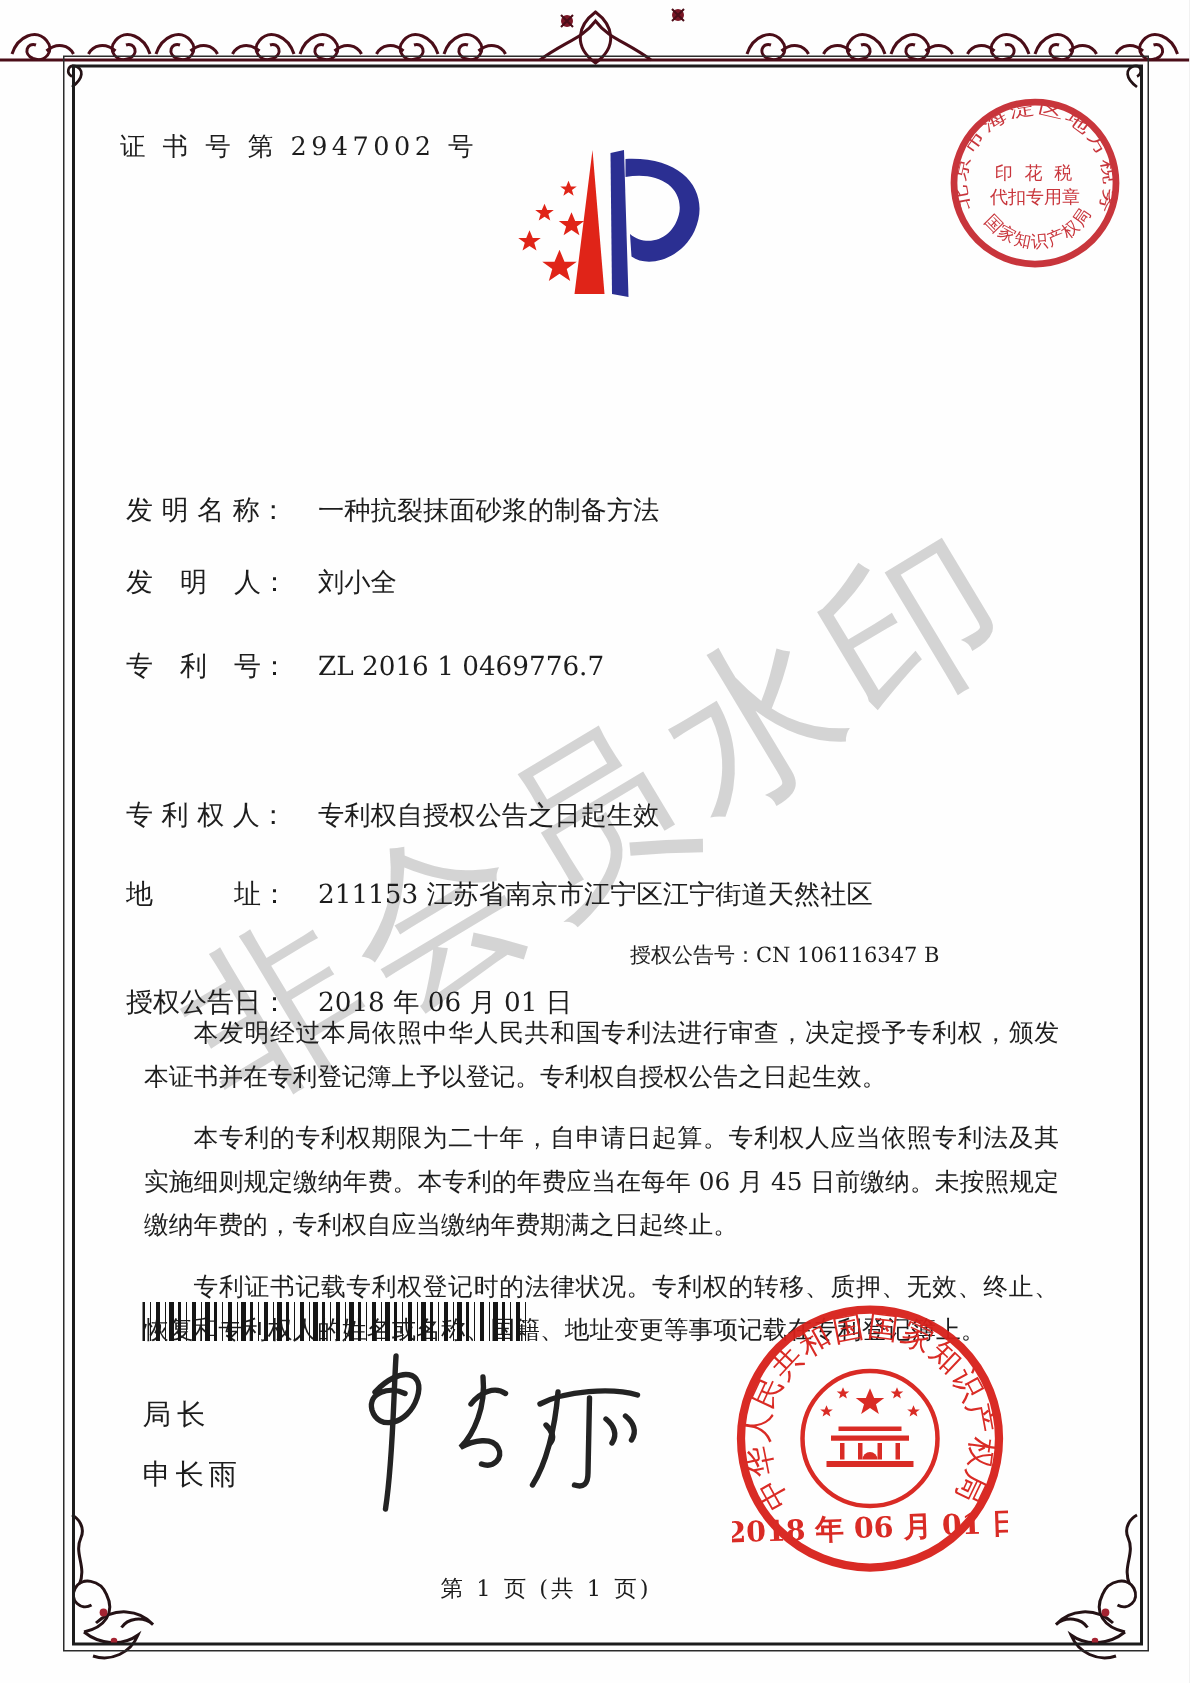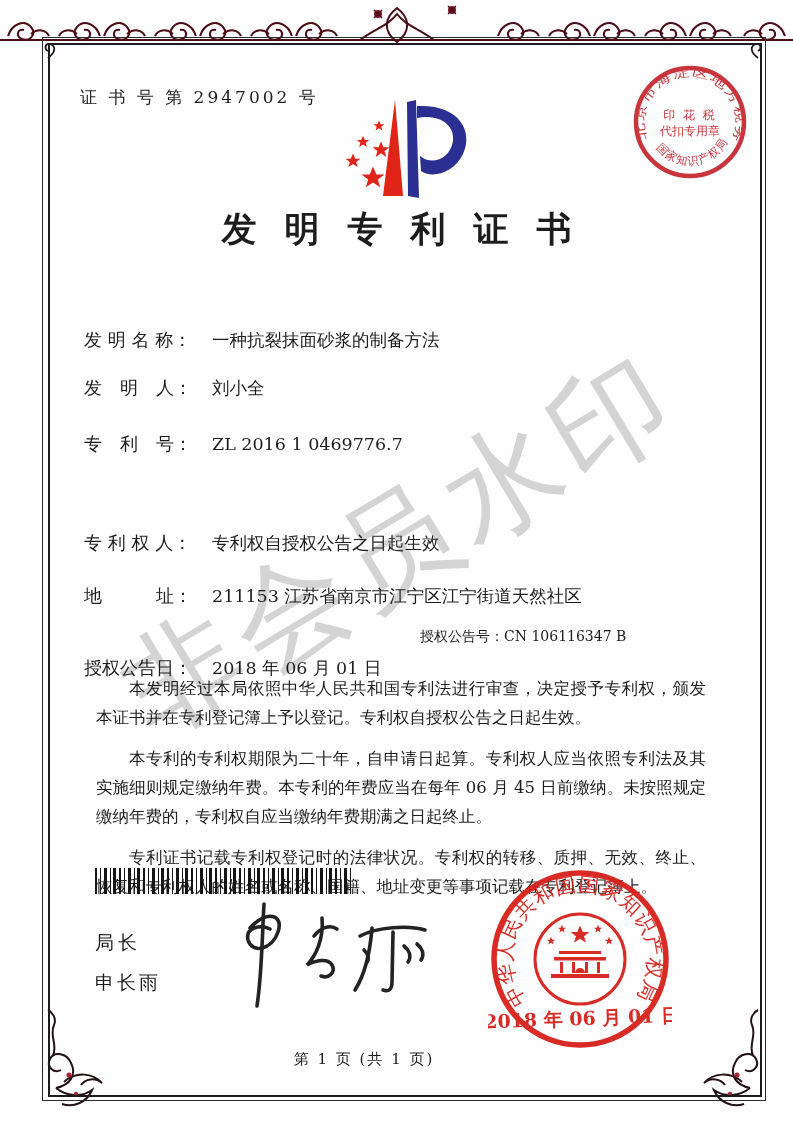--- a/index.html
+++ b/index.html
@@ -114,21 +114,20 @@
       <use href="#star" transform="translate(53,82) scale(1.15)"></use>
     </g>
   </svg>
 
   <div class="abs frame-outer"></div>
   <div class="abs frame-inner"></div>
 
   <div class="abs watermark">非会员水印</div>
 
   <div class="abs cert-no">证 书 号 第 2947002 号</div>
-  <div class="abs title">发明专利证书</div>
 
   <div class="abs row" style="top:328px">
     <span class="lbl">发 明 名 称：</span>
     <span class="val">一种抗裂抹面砂浆的制备方法</span>
   </div>
   <div class="abs row" style="top:376px">
     <span class="lbl">发　明　人：</span>
     <span class="val">刘小全</span>
   </div>
   <div class="abs row" style="top:432px">

